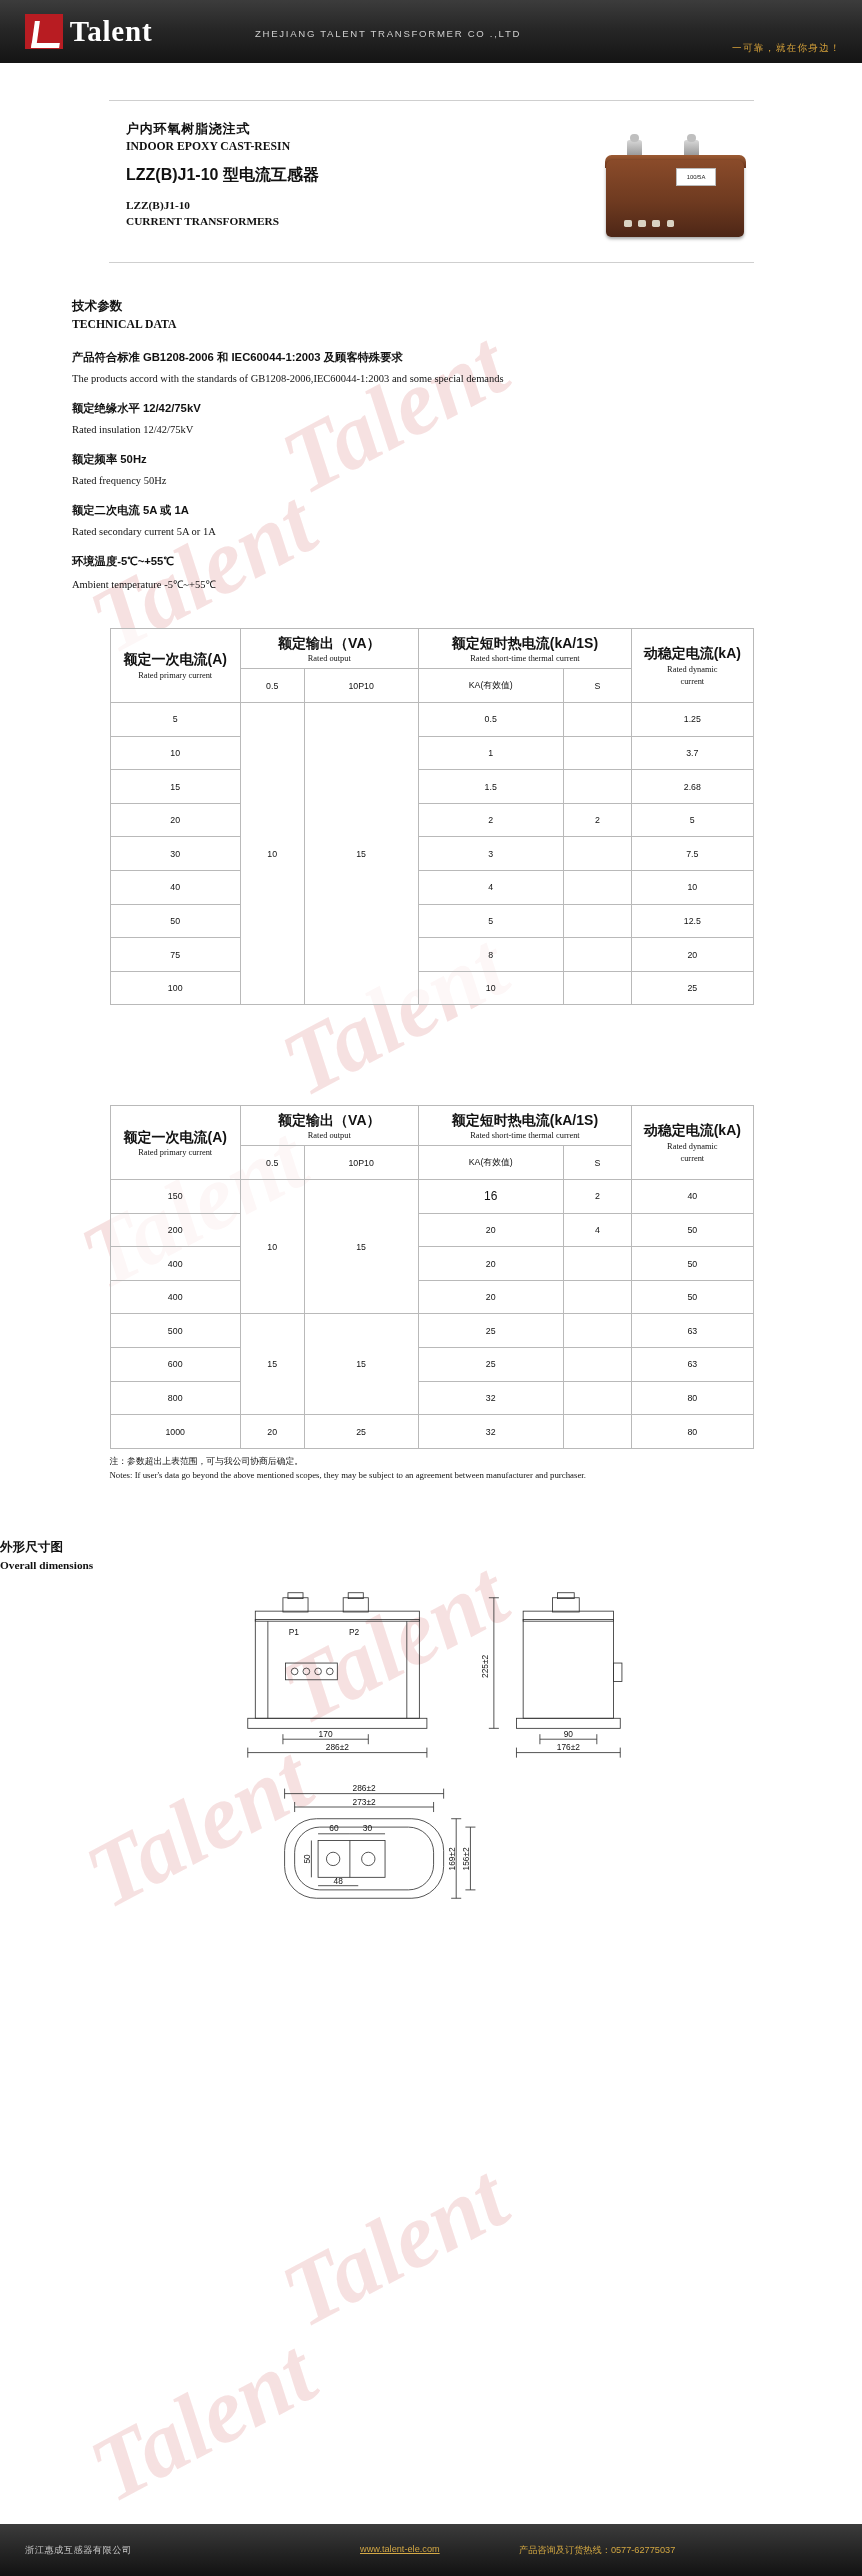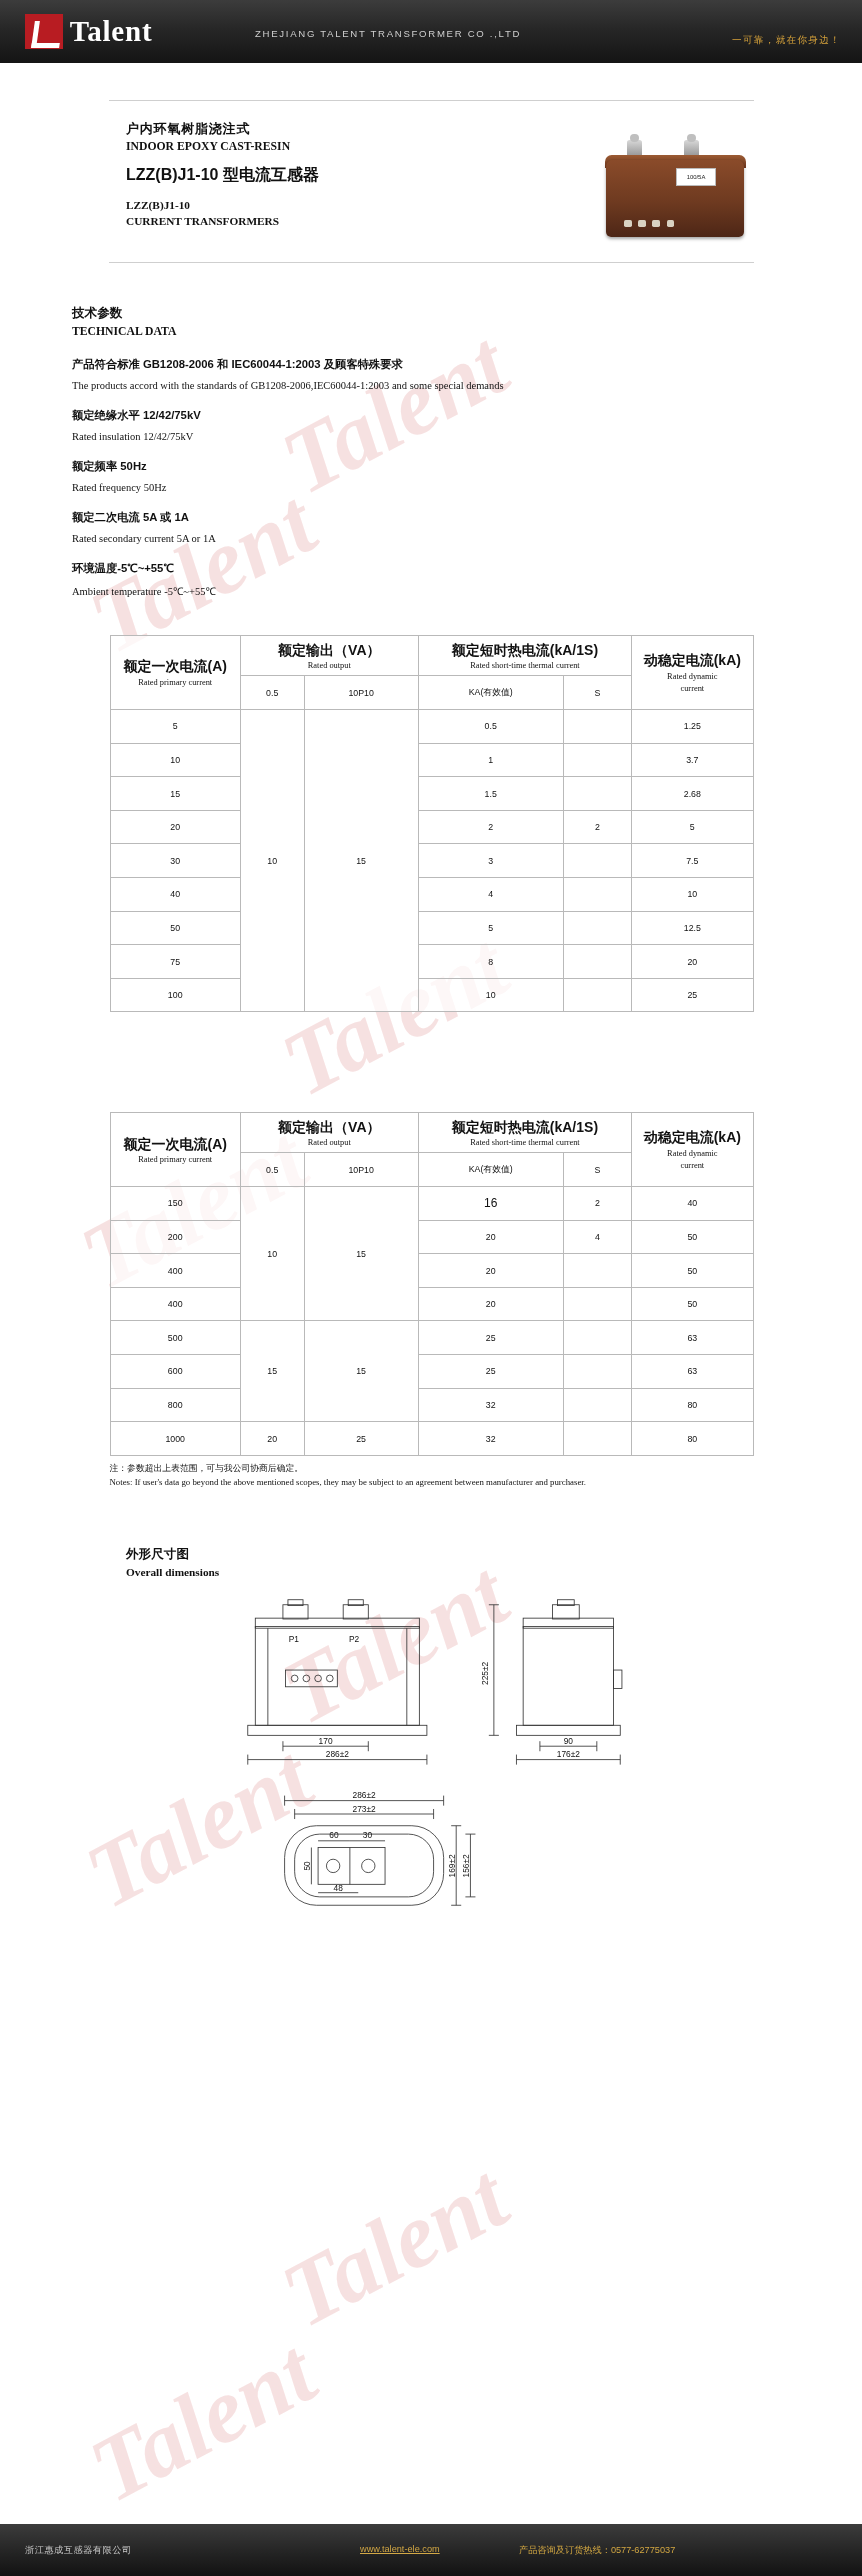--- a/index.html
+++ b/index.html
@@ -62,21 +62,21 @@
   .header-cn{
     position:absolute;
     left:255px; top:28px;
     color:#cfcfcf;
     font-size:9.6px;
     letter-spacing:1.7px;
     font-family:"Liberation Sans", sans-serif;
   }
   .header-slogan{
     position:absolute;
-    right:22px; top:34px;
+    right:22px; top:42px;
     color:#d6a23a;
     font-size:9.6px;
     letter-spacing:1.3px;
     font-family:"Liberation Sans", sans-serif;
   }
 
   
   .wm{
     position:absolute;
     color:#f4d7d7;
@@ -98,21 +98,21 @@
   .wm5{left:276px;top:1590px;}
   .wm6{left:80px;top:1774px;}
   .wm7{left:276px;top:2193px;}
   .wm8{left:84px;top:2368px;}
 
   .content{position:relative;z-index:2;}
 
   
   .title-sec{
     position:relative;
-    padding:33px 0 0 0;
+    padding:26px 0 0 0;
   }
   .hl{
     position:absolute;
     left:109px; right:109px;
     border-top:0.8px solid #cfcfcf;
   }
   .title-cn{
     position:absolute; left:126px; top:57px;
     font-size:13px; font-weight:bold;
     font-family:"Liberation Sans", sans-serif;
@@ -274,21 +274,20 @@
   .note-en{
     font-size:8.8px;
     font-family:"Liberation Serif", serif;
     margin:2.5px 0 0 0;
     color:#111;
   }
 
   
   .dims{
     margin-top:59px;
-    padding-left:126px;
   }
   .dims h3{
     margin:0 0 2.5px 0;
     font-size:12.6px;
     font-family:"Liberation Sans", sans-serif;
     font-weight:bold;
   }
   .dims h4{
     margin:0;
     font-size:11.3px;

